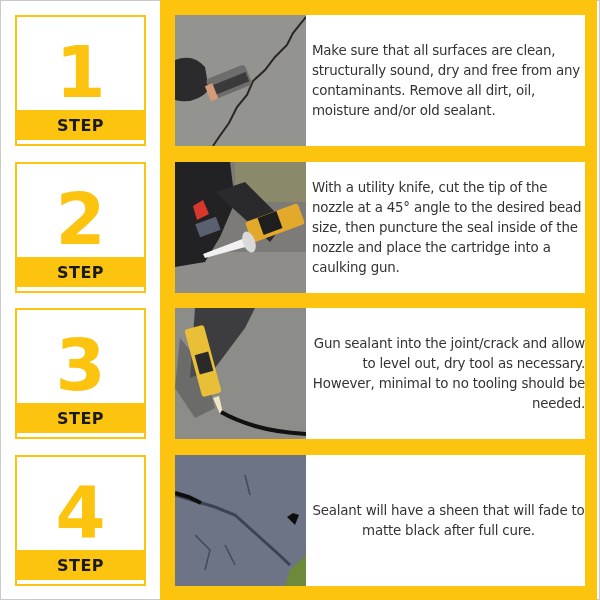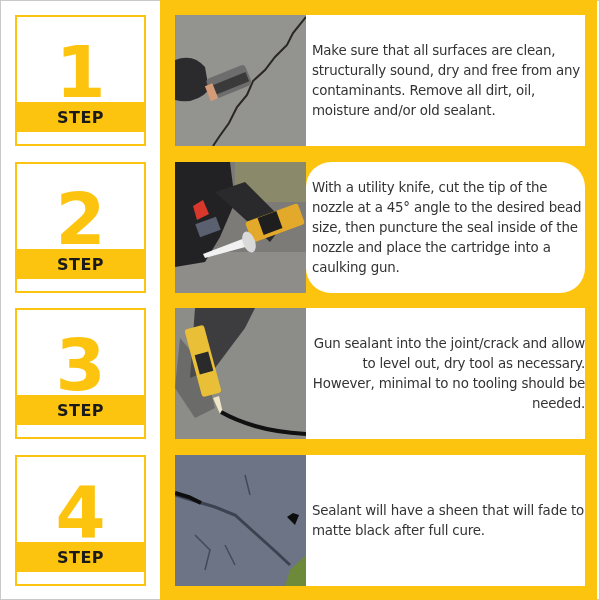--- a/index.html
+++ b/index.html
@@ -1,21 +1,21 @@
 <!DOCTYPE html>
 <html><head>
 <meta charset="utf-8">
 <style>
   html, body { margin:0; padding:0; }
   body { width:600px; height:600px; position:relative; background:#ffffff; overflow:hidden; font-family:"DejaVu Sans", sans-serif; }
   .frame { position:absolute; left:0; top:0; width:598px; height:598px; border:1px solid #c9c9c9; }
   .yellow-panel { position:absolute; left:160px; top:0; width:437px; height:600px; background:#fdc40f; }
   .step-box { position:absolute; left:15px; width:127px; height:127px; border:2px solid #fdc40f; background:#fff; }
   .step-num { position:absolute; left:0; top:6px; width:127px; height:98px; text-align:center; font-family:"DejaVu Sans", sans-serif; font-weight:bold; font-size:72px; line-height:98px; color:#fdc40f; }
-  .step-label { position:absolute; left:0; bottom:12px; width:127px; height:30px; background:#fdc40f; color:#1a1a1a; text-align:center; font-weight:bold; font-size:16px; line-height:32px; letter-spacing:0.5px; }
+  .step-label { position:absolute; left:0; bottom:4px; width:127px; height:30px; background:#fdc40f; color:#1a1a1a; text-align:center; font-weight:bold; font-size:16px; line-height:32px; letter-spacing:0.5px; }
   .photo { position:absolute; left:175px; width:131px; height:131px; overflow:hidden; }
   .textbox { position:absolute; left:306px; width:279px; height:131px; background:#fff; display:flex; align-items:center; }
   .textbox p { margin:0; padding:0 0 0 6px; font-family:"DejaVu Sans", sans-serif; font-size:13.4px; line-height:20px; color:#333; letter-spacing:-0.2px; }
 </style>
 </head>
 <body>
 
 <div class="frame"></div>
 <div class="yellow-panel"></div>
 
@@ -50,21 +50,21 @@
     <path d="M0 0 L55 0 L60 40 L45 75 L30 100 L0 105 Z" fill="#222224"></path>
     <path d="M40 30 L70 20 L110 60 L95 80 Z" fill="#2a2a2c"></path>
     <path d="M18 44 L28 38 L34 52 L22 58 Z" fill="#d8382c"></path>
     <rect x="22" y="58" width="22" height="14" transform="rotate(-20 33 65)" fill="#5a6070"></rect>
     <rect x="72" y="50" width="56" height="22" rx="3" transform="rotate(-20 100 61)" fill="#e3a92a"></rect>
     <rect x="85" y="52" width="20" height="18" transform="rotate(-20 95 61)" fill="#1e1e1e"></rect>
     <path d="M28 92 L70 76 L74 84 L30 96 Z" fill="#f1f1f1"></path>
     <ellipse cx="74" cy="80" rx="6" ry="11" transform="rotate(-20 74 80)" fill="#d9d9d9"></ellipse>
   </svg>
 </div>
-<div class="textbox" style="top:162px;border-radius:25px;">
+<div class="textbox" style="top:162px;">
   <p>With a utility knife, cut the tip of the nozzle at a 45° angle to the desired bead size, then puncture the seal inside of the nozzle and place the cartridge into a caulking gun.</p>
 </div>
 
 <div class="step-box" style="top:308px;">
   <div class="step-num">3</div>
   <div class="step-label">STEP</div>
 </div>
 <div class="photo" style="top:308px;">
   <svg width="131" height="131" viewBox="0 0 131 131">
     <rect width="131" height="131" fill="#868582"></rect>
@@ -89,15 +89,15 @@
   <svg width="131" height="131" viewBox="0 0 131 131">
     <rect width="131" height="131" fill="#5f6778"></rect>
     <rect width="131" height="131" fill="#7a8294" opacity="0.5"></rect>
     <path d="M0 40 L20 46 L40 52 L60 60 L80 78 L100 96 L115 110" stroke="#3c4250" stroke-width="3" fill="none"></path>
     <path d="M0 38 L14 42 L26 48" stroke="#0d0d0d" stroke-width="4" fill="none"></path>
     <path d="M112 62 L118 58 L124 60 L120 70 Z" fill="#0d0d0d"></path>
     <path d="M20 80 L35 95 L30 115 M50 90 L60 110 M70 20 L75 40" stroke="#434a59" stroke-width="1.5" fill="none"></path>
     <path d="M115 115 L131 100 L131 131 L110 131 Z" fill="#6c8a3a"></path>
   </svg>
 </div>
-<div class="textbox" style="top:455px;">
+<div class="textbox" style="top:455px;text-align:center;">
   <p>Sealant will have a sheen that will fade to matte black after full cure.</p>
 </div>
 
 </body></html>

